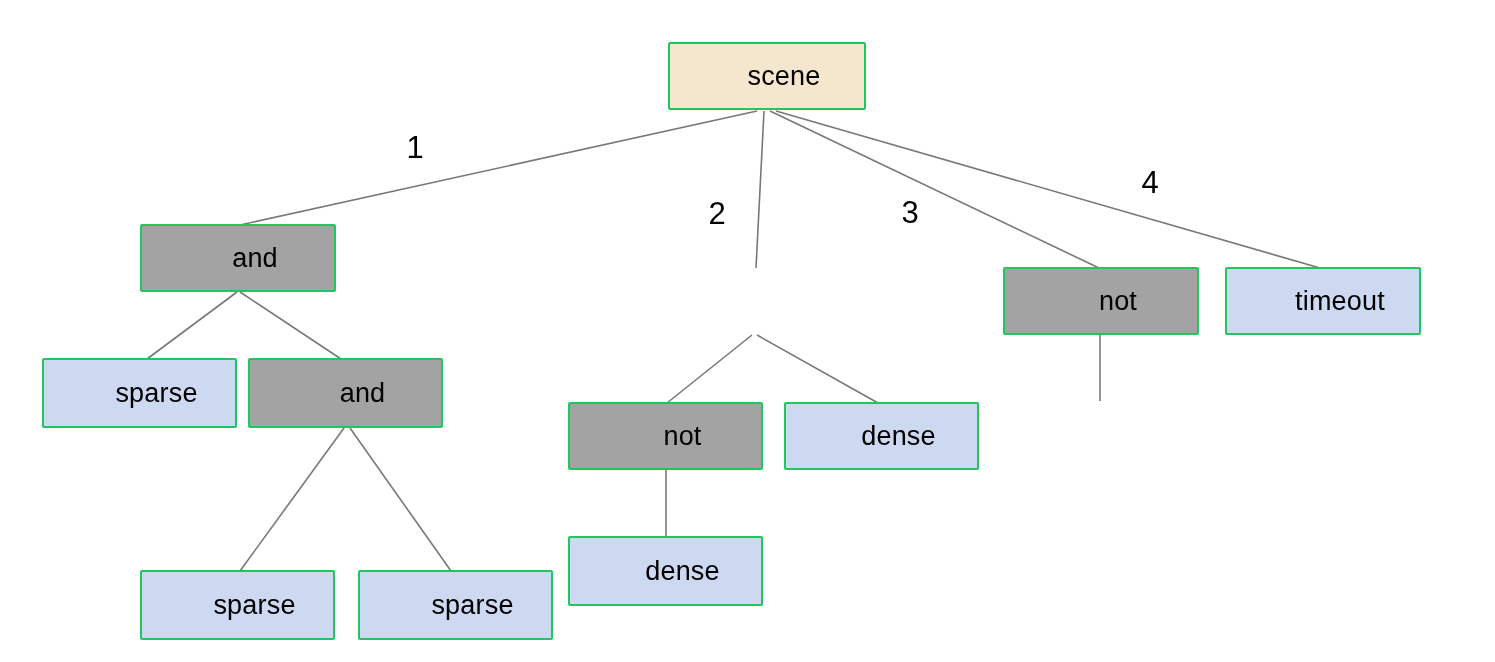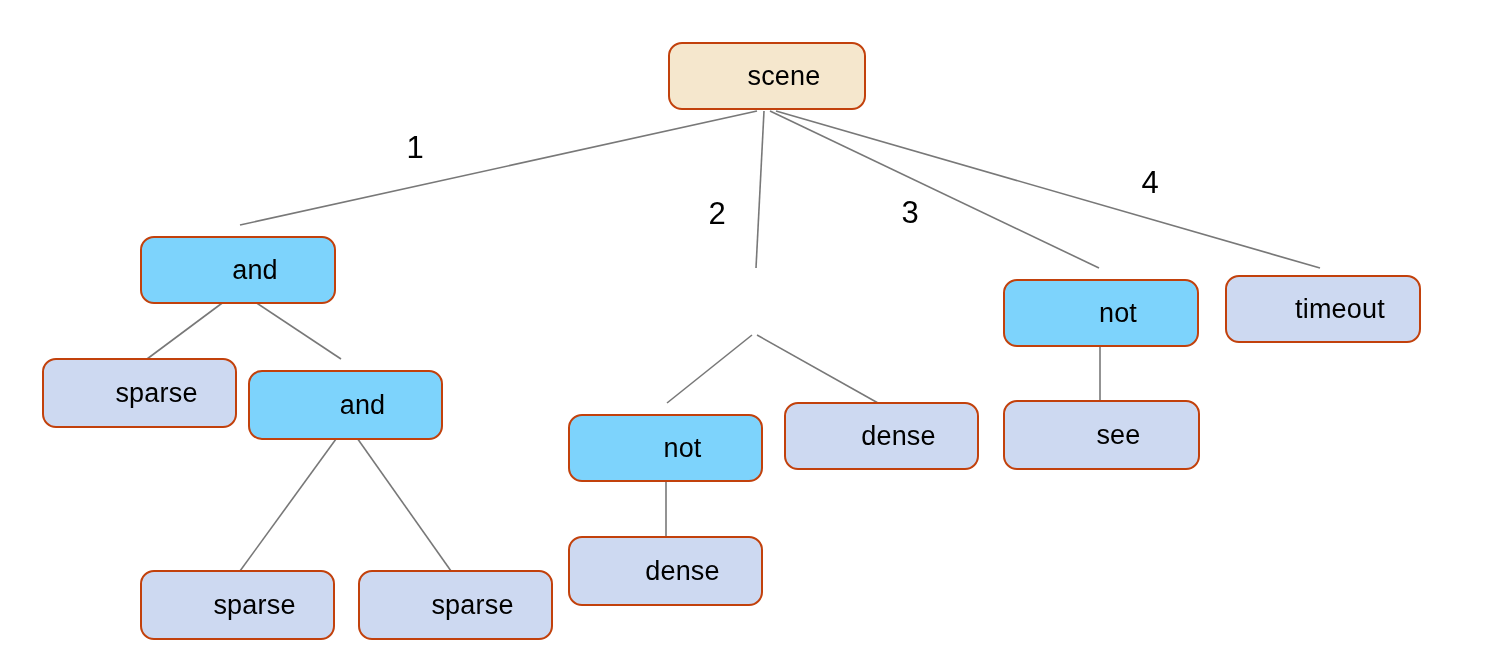--- a/index.html
+++ b/index.html
@@ -25,30 +25,30 @@
     width: 1495px;
     height: 662px;
     pointer-events: none;
   }
   .node {
     position: absolute;
     box-sizing: border-box;
     display: flex;
     align-items: center;
     justify-content: center;
-    border: 2px solid #c2410c;
-    border-radius: 14px;
+    border: 2px solid #22c55e;
+    border-radius: 2px;
     font-size: 27px;
     line-height: 1;
     color: #000000;
     letter-spacing: 0.2px;
     padding-left: 34px;
   }
   .node.root     { background: #f5e7cd; }
-  .node.operator { background: #7dd3fc; margin-top: 12px; }
+  .node.operator { background: #a3a3a3; }
   .node.leaf     { background: #cdd9f1; }
   .edge-label {
     position: absolute;
     transform: translate(-50%, -50%);
     font-size: 31px;
     line-height: 1;
     color: #000000;
   }
 </style>
 </head>
@@ -72,23 +72,22 @@
   </svg>
 
   <div class="edge-label" style="left:415px;  top:147px;">1</div>
   <div class="edge-label" style="left:717px;  top:213px;">2</div>
   <div class="edge-label" style="left:910px;  top:212px;">3</div>
   <div class="edge-label" style="left:1150px; top:182px;">4</div>
 
   <div class="node root" style="left:668px;  top:42px;  width:198px; height:68px;">scene</div>
   <div class="node operator" style="left:140px;  top:224px; width:196px; height:68px;">and</div>
   <div class="node operator" style="left:1003px; top:267px; width:196px; height:68px;">not</div>
-  <div class="node leaf" style="left:1225px; top:267px; width:196px; height:68px;margin-top:8px;">timeout</div>
+  <div class="node leaf" style="left:1225px; top:267px; width:196px; height:68px;">timeout</div>
   <div class="node leaf" style="left:42px;   top:358px; width:195px; height:70px;">sparse</div>
   <div class="node operator" style="left:248px;  top:358px; width:195px; height:70px;">and</div>
   <div class="node operator" style="left:568px;  top:402px; width:195px; height:68px;">not</div>
   <div class="node leaf" style="left:784px;  top:402px; width:195px; height:68px;">dense</div>
-  <div class="node leaf" style="left:1003px; top:400px; width:197px; height:70px;">see</div>
   <div class="node leaf" style="left:568px;  top:536px; width:195px; height:70px;">dense</div>
   <div class="node leaf" style="left:140px;  top:570px; width:195px; height:70px;">sparse</div>
   <div class="node leaf" style="left:358px;  top:570px; width:195px; height:70px;">sparse</div>
 
 </div>
 
 </body></html>

